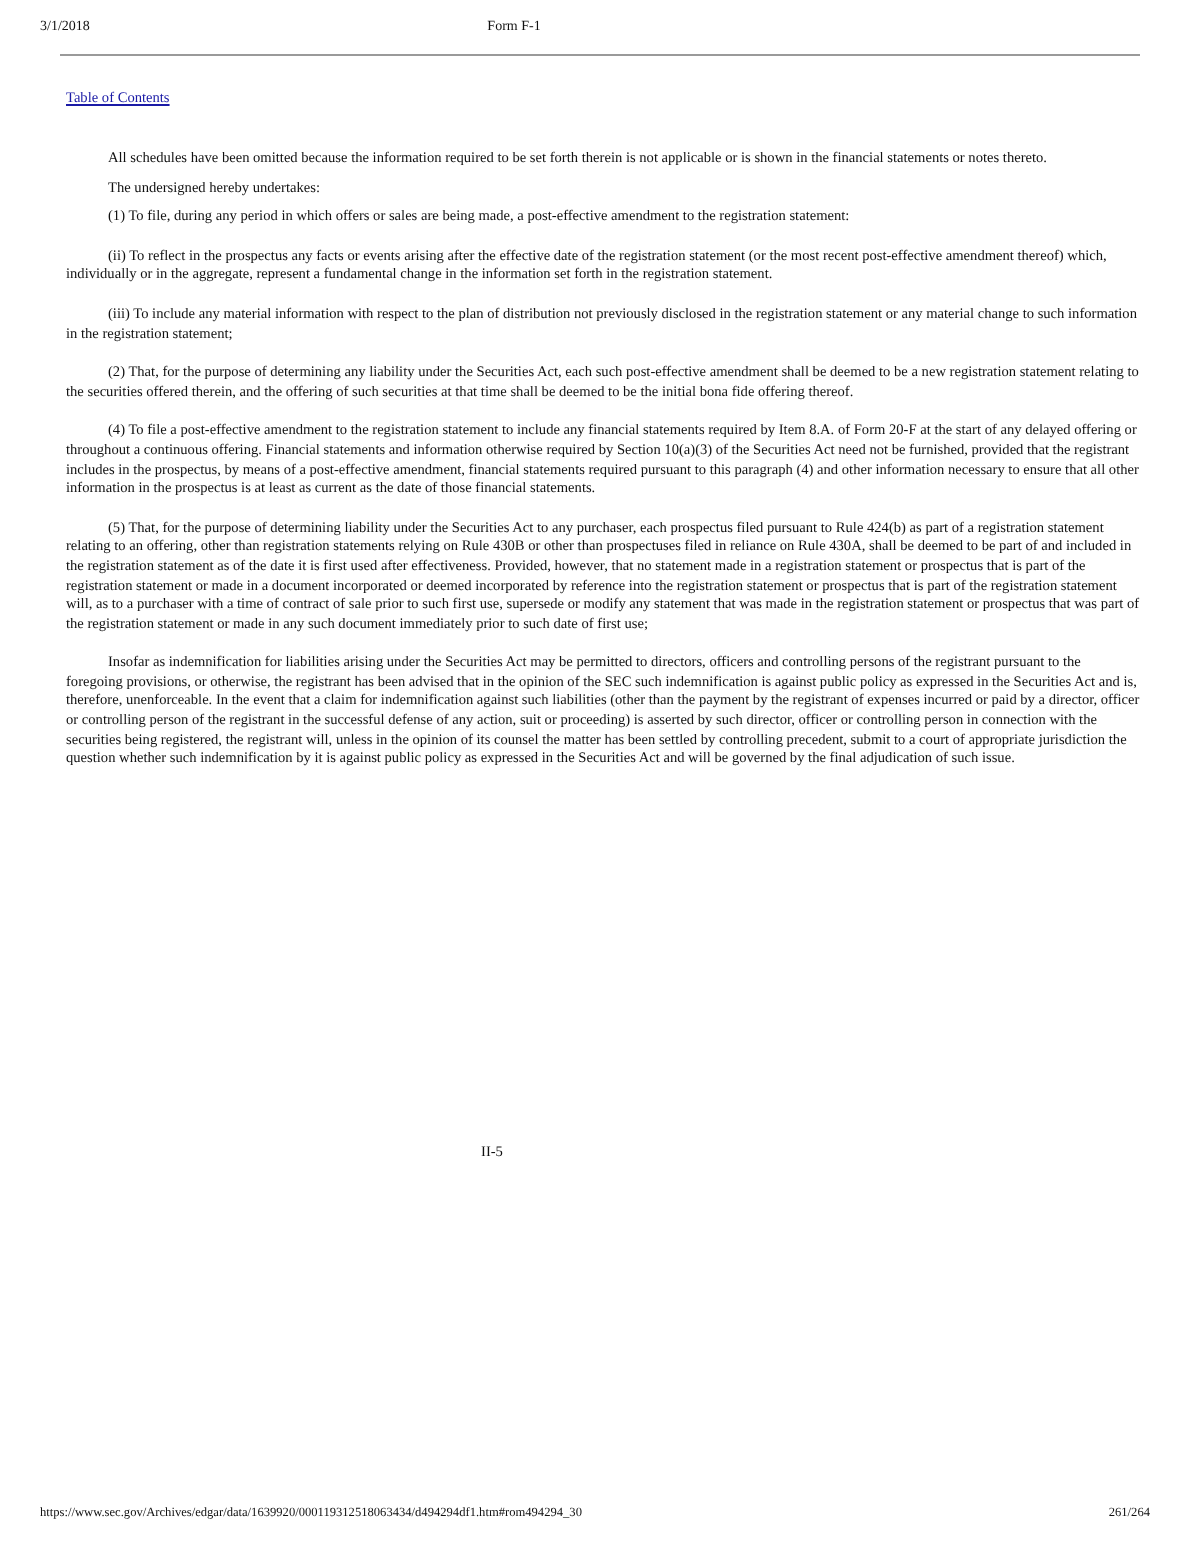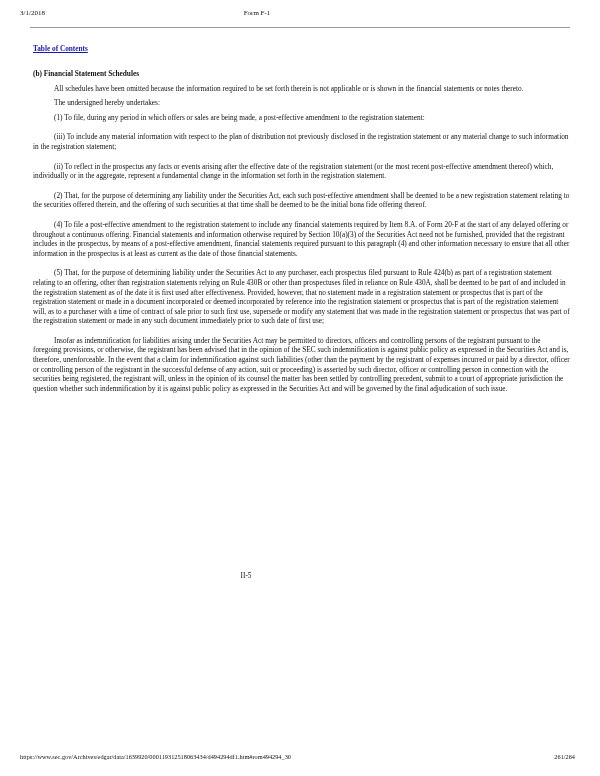--- a/index.html
+++ b/index.html
@@ -4,46 +4,45 @@
 <style>
   html, body { margin: 0; padding: 0; background: #ffffff; }
   body {
     width: 600px; height: 776px; position: relative; overflow: hidden;
     font-family: "Liberation Serif", "DejaVu Serif", serif;
     color: #111; font-size: 7.3px; line-height: 9.6px;
   }
   .hdr-date { position: absolute; left: 20px; top: 9px; font-size: 7px; }
   .hdr-title { position: absolute; left: 0; width: 514px; top: 9px; text-align: center; font-size: 7px; }
   .hr { position: absolute; left: 30px; right: 30px; top: 27px; border-top: 1px solid #9a9a9a; height: 0; }
-  .toc { position: absolute; left: 33px; top: 44px; font-size: 7.3px; font-weight: bold; color: #1a1aa6; text-decoration: underline; cursor: pointer; }
+  .toc { position: absolute; left: 33px; top: 44px; font-size: 7.3px; font-weight: normal; color: #1a1aa6; text-decoration: underline; cursor: pointer; }
   .content { position: absolute; left: 33px; width: 537px; top: 69px; }
   .h { font-weight: bold; margin: 0; }
   p { margin: 0; text-align: left; }
   .ind { text-indent: 21px; }
   .page-num { position: absolute; left: 0; width: 492px; top: 571px; text-align: center; font-size: 7.3px; }
   .ftr-url { position: absolute; left: 20px; top: 752px; font-size: 6.3px; }
   .ftr-page { position: absolute; right: 25px; top: 752px; font-size: 6.3px; }
 </style>
 </head>
 <body>
 
 <div class="hdr-date">3/1/2018</div>
 <div class="hdr-title">Form F-1</div>
 <div class="hr"></div>
 
 <a class="toc">Table of Contents</a>
 
 <div class="content">
-  <p class="h">(b) Financial Statement Schedules</p>
   <p class="ind" style="margin-top:5px">All schedules have been omitted because the information required to be set forth therein is not applicable or is shown in the financial statements or notes thereto.</p>
 
   <p class="ind" style="margin-top:5px">The undersigned hereby undertakes:</p>
   <p class="ind" style="margin-top:5px">(1) To file, during any period in which offers or sales are being made, a post-effective amendment to the registration statement:</p>
+  <p class="ind" style="margin-top:10px">(ii) To reflect in the prospectus any facts or events arising after the effective date of the registration statement (or the most recent post-effective amendment thereof) which, individually or in the aggregate, represent a fundamental change in the information set forth in the registration statement.</p>
   <p class="ind" style="margin-top:10px">(iii) To include any material information with respect to the plan of distribution not previously disclosed in the registration statement or any material change to such information in the registration statement;</p>
-  <p class="ind" style="margin-top:10px">(ii) To reflect in the prospectus any facts or events arising after the effective date of the registration statement (or the most recent post-effective amendment thereof) which, individually or in the aggregate, represent a fundamental change in the information set forth in the registration statement.</p>
   <p class="ind" style="margin-top:10px">(2) That, for the purpose of determining any liability under the Securities Act, each such post-effective amendment shall be deemed to be a new registration statement relating to the securities offered therein, and the offering of such securities at that time shall be deemed to be the initial bona fide offering thereof.</p>
   <p class="ind" style="margin-top:10px">(4) To file a post-effective amendment to the registration statement to include any financial statements required by Item 8.A. of Form 20-F at the start of any delayed offering or throughout a continuous offering. Financial statements and information otherwise required by Section 10(a)(3) of the Securities Act need not be furnished, provided that the registrant includes in the prospectus, by means of a post-effective amendment, financial statements required pursuant to this paragraph (4) and other information necessary to ensure that all other information in the prospectus is at least as current as the date of those financial statements.</p>
   <p class="ind" style="margin-top:10px">(5) That, for the purpose of determining liability under the Securities Act to any purchaser, each prospectus filed pursuant to Rule 424(b) as part of a registration statement relating to an offering, other than registration statements relying on Rule 430B or other than prospectuses filed in reliance on Rule 430A, shall be deemed to be part of and included in the registration statement as of the date it is first used after effectiveness. Provided, however, that no statement made in a registration statement or prospectus that is part of the registration statement or made in a document incorporated or deemed incorporated by reference into the registration statement or prospectus that is part of the registration statement will, as to a purchaser with a time of contract of sale prior to such first use, supersede or modify any statement that was made in the registration statement or prospectus that was part of the registration statement or made in any such document immediately prior to such date of first use;</p>
   <p class="ind" style="margin-top:10px">Insofar as indemnification for liabilities arising under the Securities Act may be permitted to directors, officers and controlling persons of the registrant pursuant to the foregoing provisions, or otherwise, the registrant has been advised that in the opinion of the SEC such indemnification is against public policy as expressed in the Securities Act and is, therefore, unenforceable. In the event that a claim for indemnification against such liabilities (other than the payment by the registrant of expenses incurred or paid by a director, officer or controlling person of the registrant in the successful defense of any action, suit or proceeding) is asserted by such director, officer or controlling person in connection with the securities being registered, the registrant will, unless in the opinion of its counsel the matter has been settled by controlling precedent, submit to a court of appropriate jurisdiction the question whether such indemnification by it is against public policy as expressed in the Securities Act and will be governed by the final adjudication of such issue.</p>
 </div>
 
 <div class="page-num">II-5</div>
 
 <div class="ftr-url">https://www.sec.gov/Archives/edgar/data/1639920/000119312518063434/d494294df1.htm#rom494294_30</div>
 <div class="ftr-page">261/264</div>

